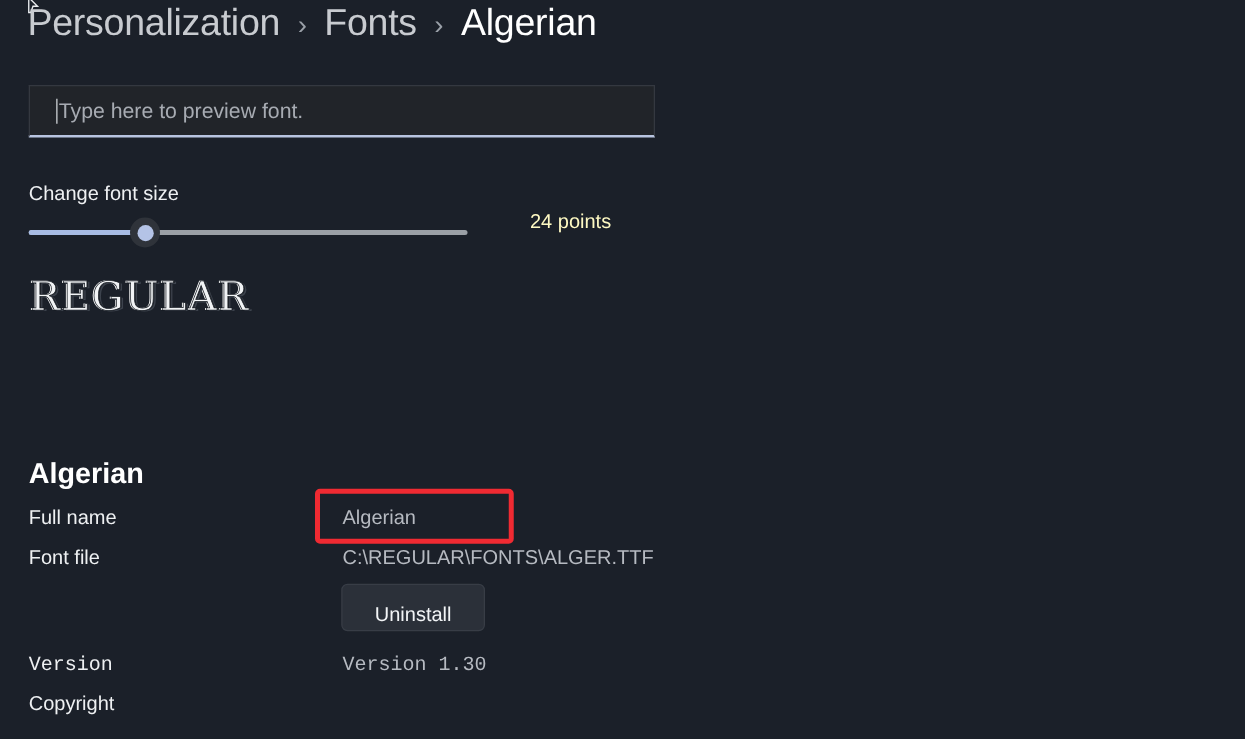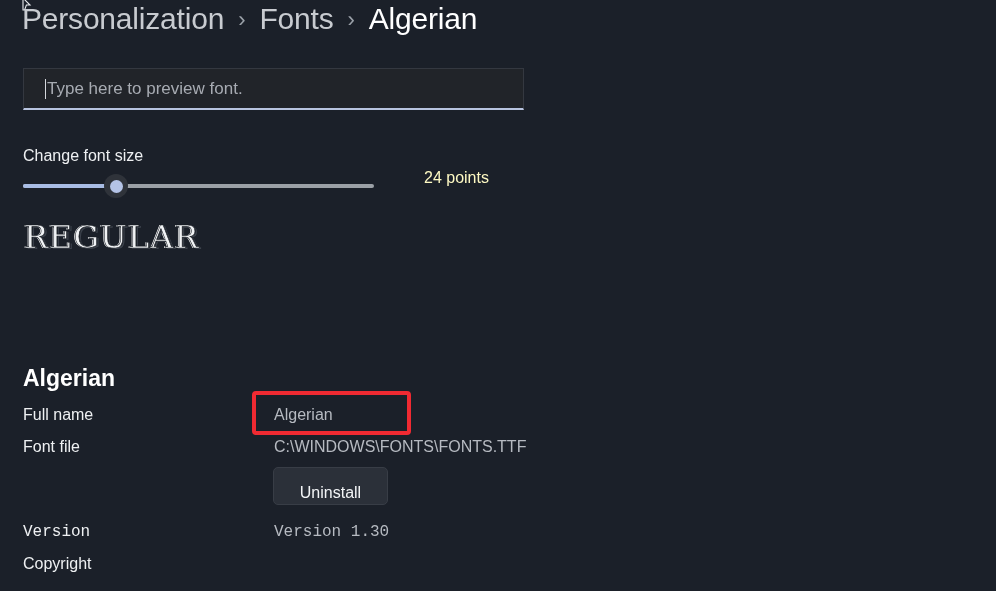--- a/index.html
+++ b/index.html
@@ -273,21 +273,21 @@
 <h2 class="metadata-title">Algerian</h2>
 
 <div class="meta-row row-fullname">
   <span class="meta-label">Full name</span>
   <span class="meta-value">Algerian</span>
 </div>
 <div class="highlight-box"></div>
 
 <div class="meta-row row-fontfile">
   <span class="meta-label">Font file</span>
-  <span class="meta-value">C:\WINDOWS\FONTS\FONTS.TTF</span>
+  <span class="meta-value">C:\REGULAR\FONTS\ALGER.TTF</span>
 </div>
 
 <button class="uninstall-btn">Uninstall</button>
 
 <div class="meta-row row-version">
   <span class="meta-label">Version</span>
   <span class="meta-value">Version 1.30</span>
 </div>
 
 <div class="meta-row row-copyright">

